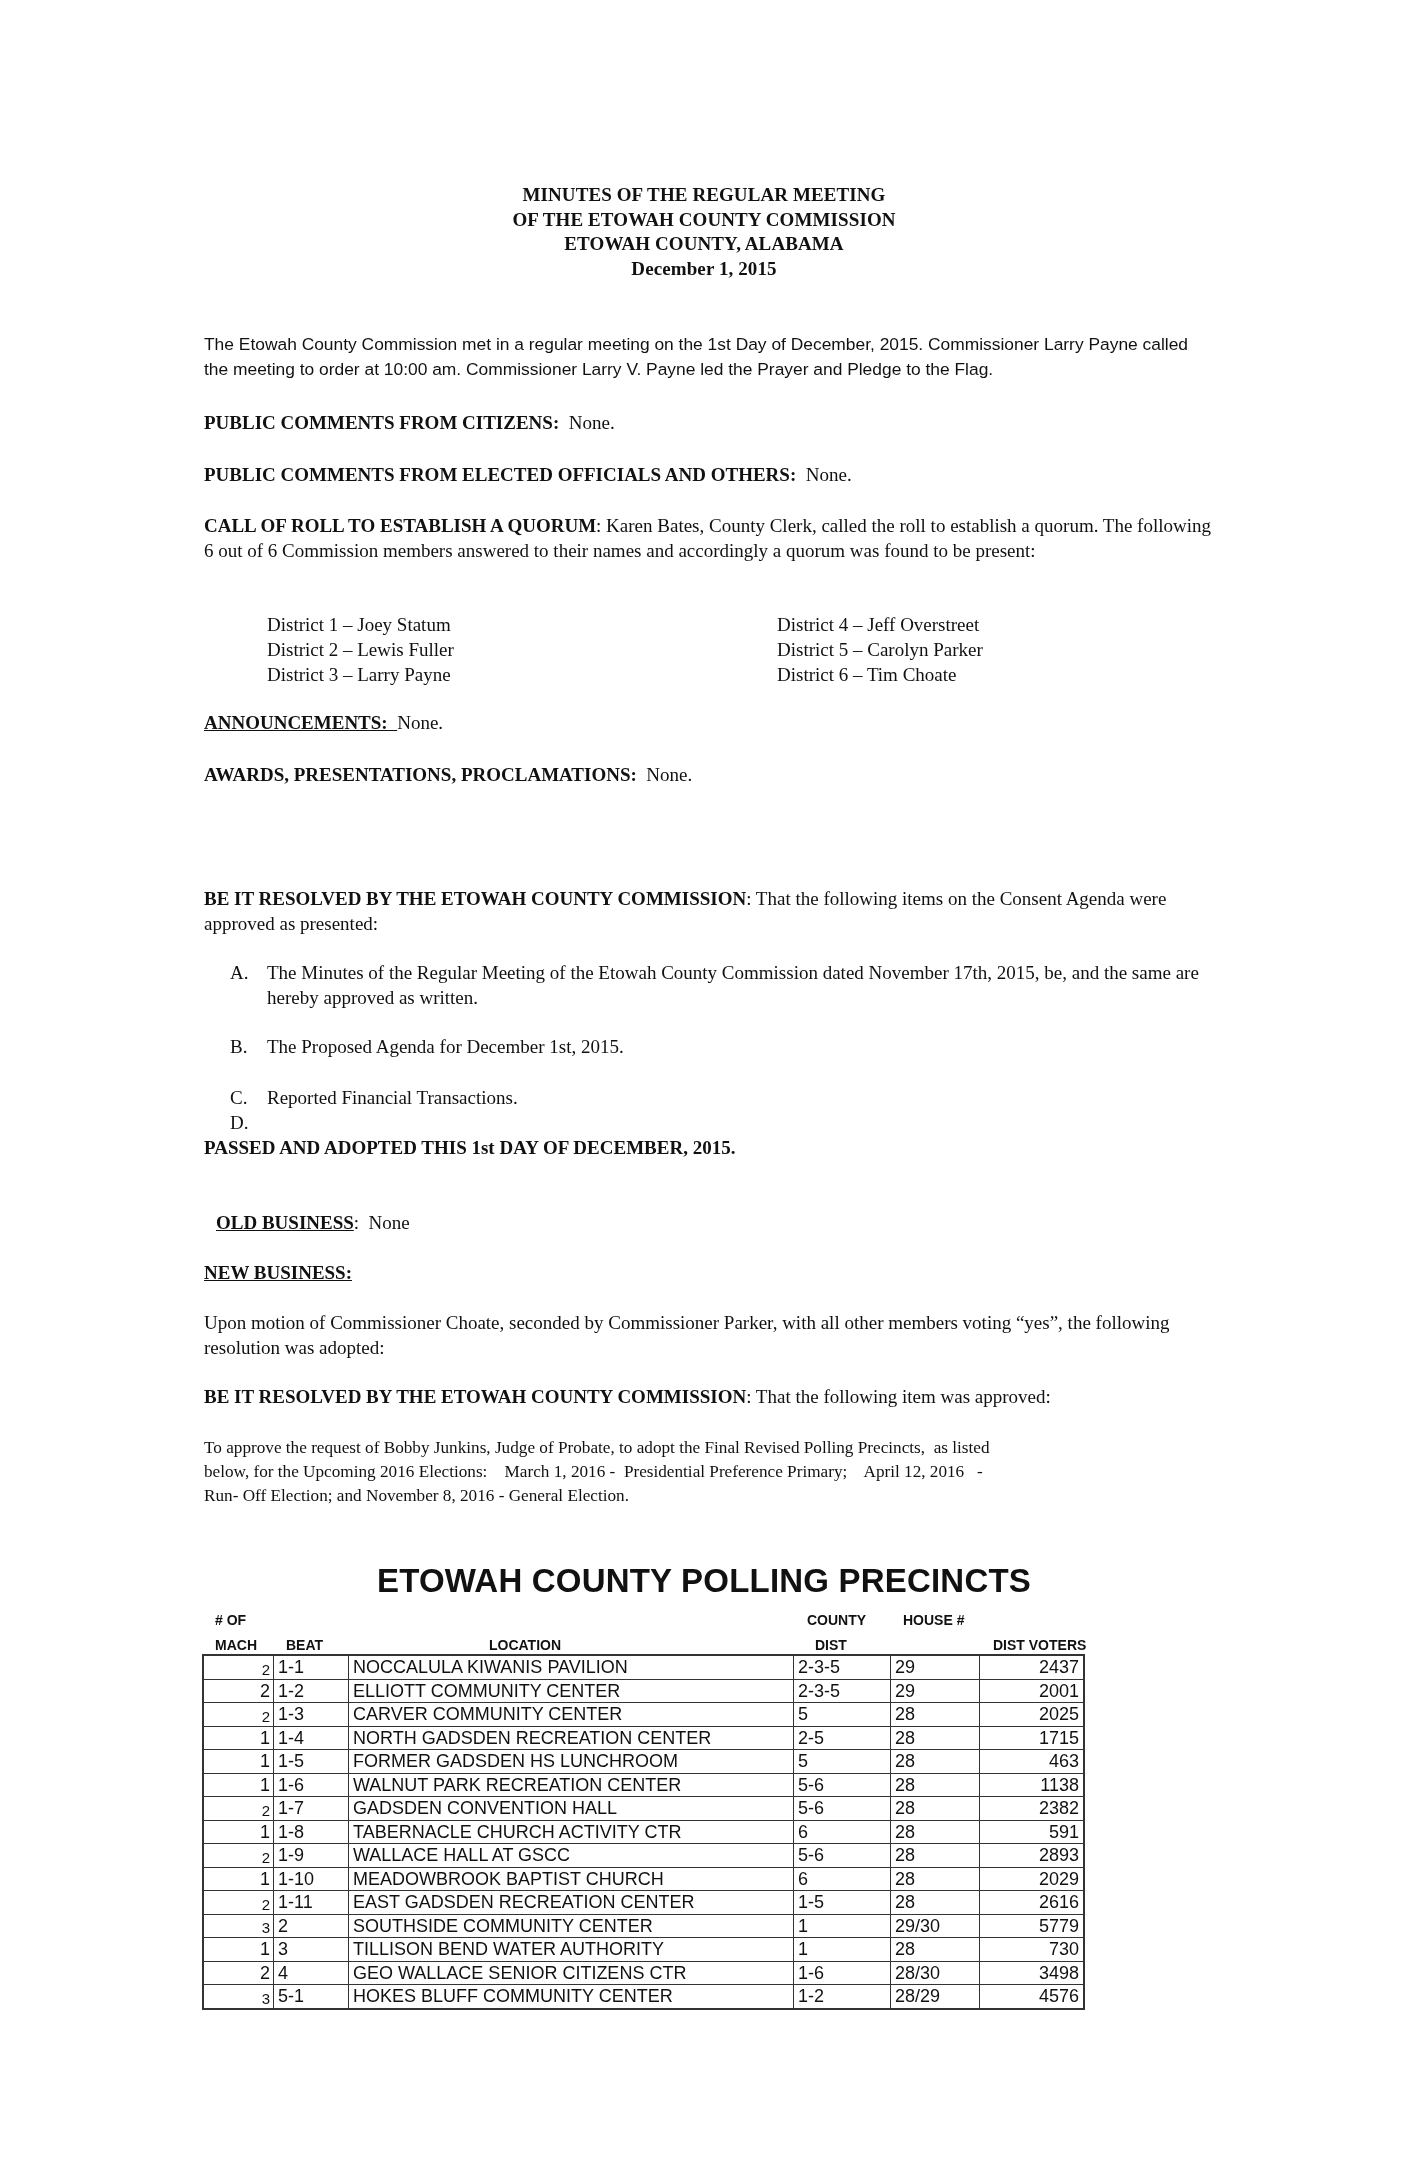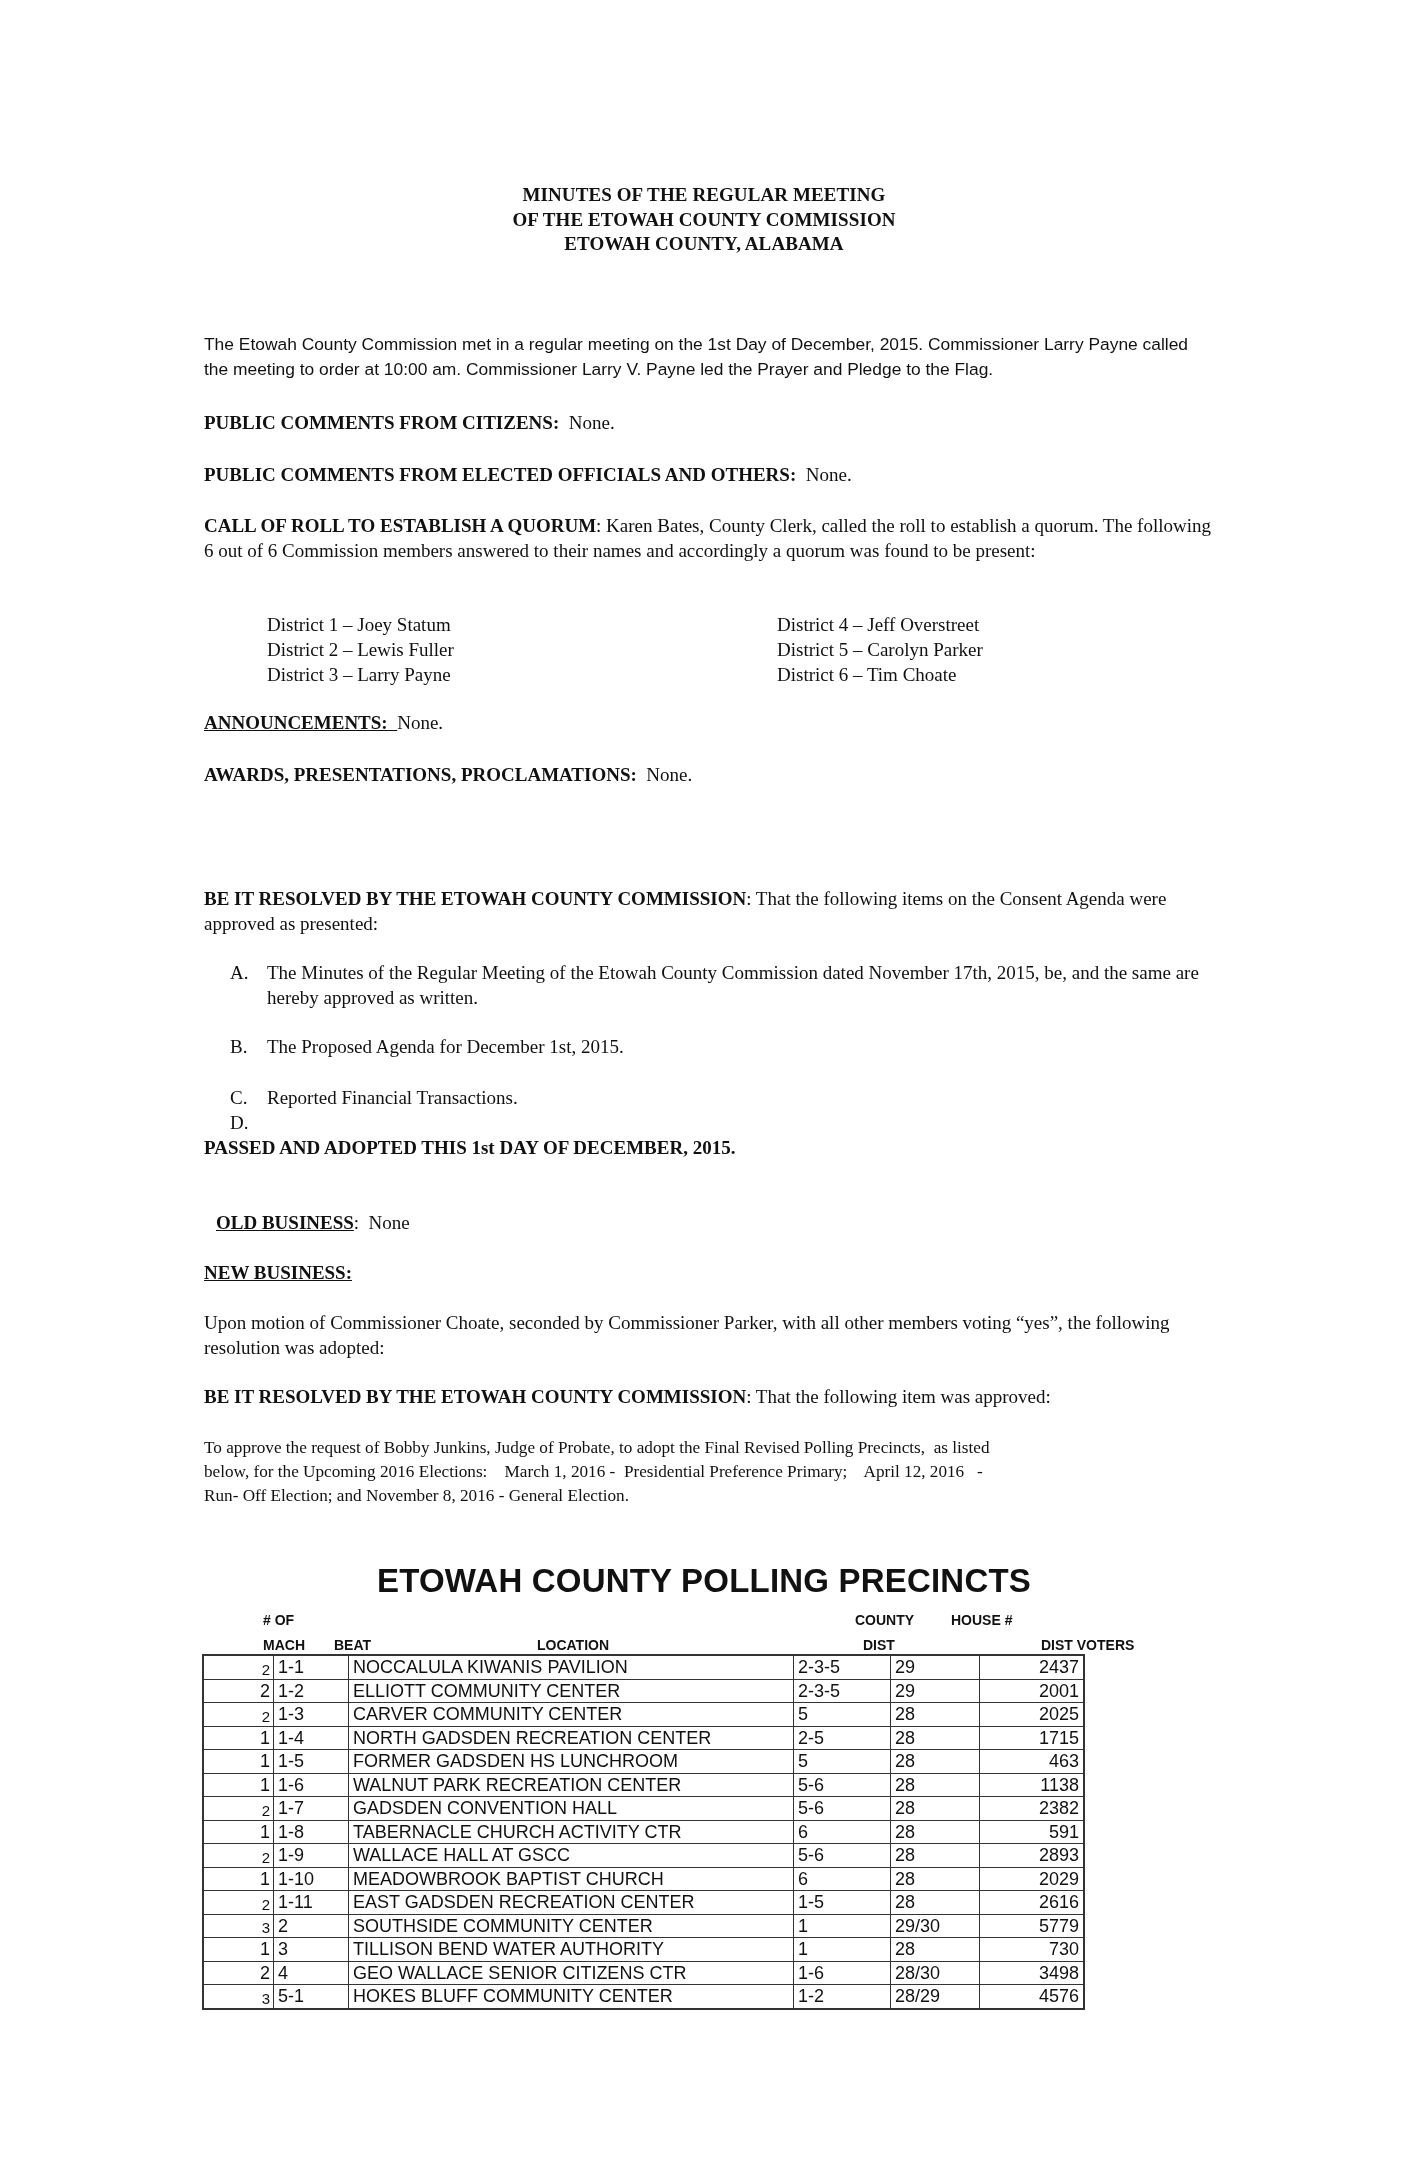--- a/index.html
+++ b/index.html
@@ -21,21 +21,21 @@
     .dcol.right { left: 510px; }
 
     .agenda-item { position: absolute; left: 230px; font-size: 19px; line-height: 25px; }
     .agenda-item .lbl { position: absolute; left: 0; width: 30px; }
     .agenda-item .txt { position: absolute; left: 37px; width: 950px; }
 
     .small-para { font-size: 17.2px; line-height: 24px; }
 
     .poll-title { position: absolute; top: 1562px; left: 0; width: 1408px; text-align: center; font-family: "Liberation Sans", sans-serif; font-weight: bold; font-size: 33px; letter-spacing: 0.2px; }
 
-    .hdr { position: absolute; font-family: "Liberation Sans", sans-serif; font-weight: bold; font-size: 14px; margin-left: 48px; }
+    .hdr { position: absolute; font-family: "Liberation Sans", sans-serif; font-weight: bold; font-size: 14px; }
 
     table.prec { position: absolute; left: 203px; top: 1655px; border-collapse: collapse; font-family: "Liberation Sans", sans-serif; font-size: 18px; }
     table.prec td { border: 1.5px solid #333; padding: 0 4px; height: 22.5px; line-height: 22px; white-space: nowrap; }
     table.prec td.mach { width: 62px; text-align: right; padding-right: 3px; }
     table.prec td.mach.low { vertical-align: bottom; font-size: 15px; line-height: 18px; }
     table.prec td.beat { width: 66px; }
     table.prec td.loc { width: 436px; }
     table.prec td.cdist { width: 88px; }
     table.prec td.house { width: 80px; }
     table.prec td.voters { width: 95px; text-align: right; }
@@ -43,20 +43,21 @@
   </style>
 </head>
 <body>
 
 <div class="page">
 
   <div class="title-block">
     <div>MINUTES OF THE REGULAR MEETING</div>
     <div>OF THE ETOWAH COUNTY COMMISSION</div>
     <div>ETOWAH COUNTY, ALABAMA</div>
+    <div>December 1, 2015</div>
   </div>
 
   <div class="content sans" style="top:332px; line-height:25px;">
     <p>The Etowah County Commission met in a regular meeting on the 1st Day of December, 2015. Commissioner Larry Payne called the meeting to order at 10:00 am.  Commissioner Larry V. Payne led the Prayer and Pledge to the Flag.</p>
   </div>
 
   <div class="content" style="top:410px;">
     <span class="b">PUBLIC COMMENTS FROM CITIZENS:</span>&nbsp;
     <span>None.</span>
   </div>

